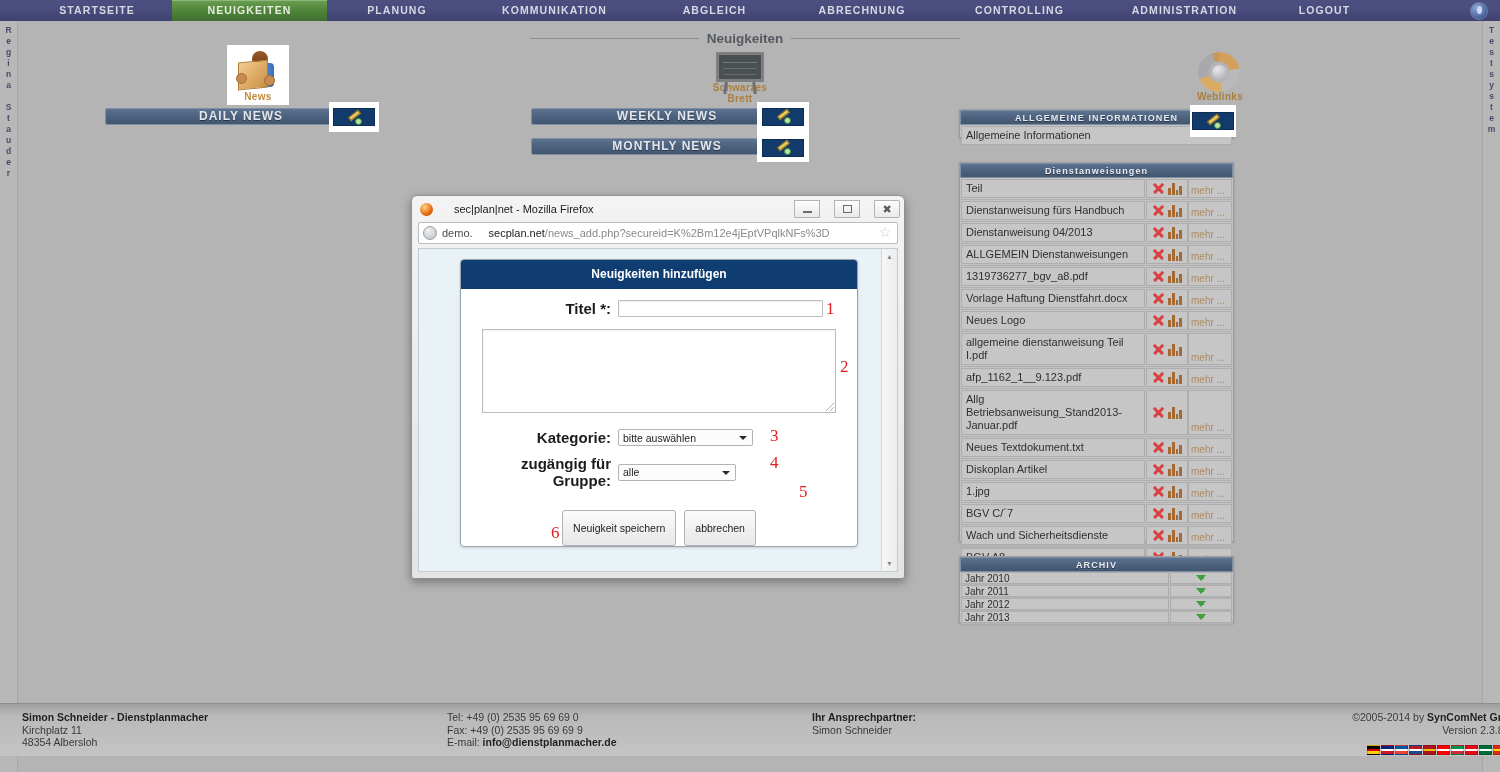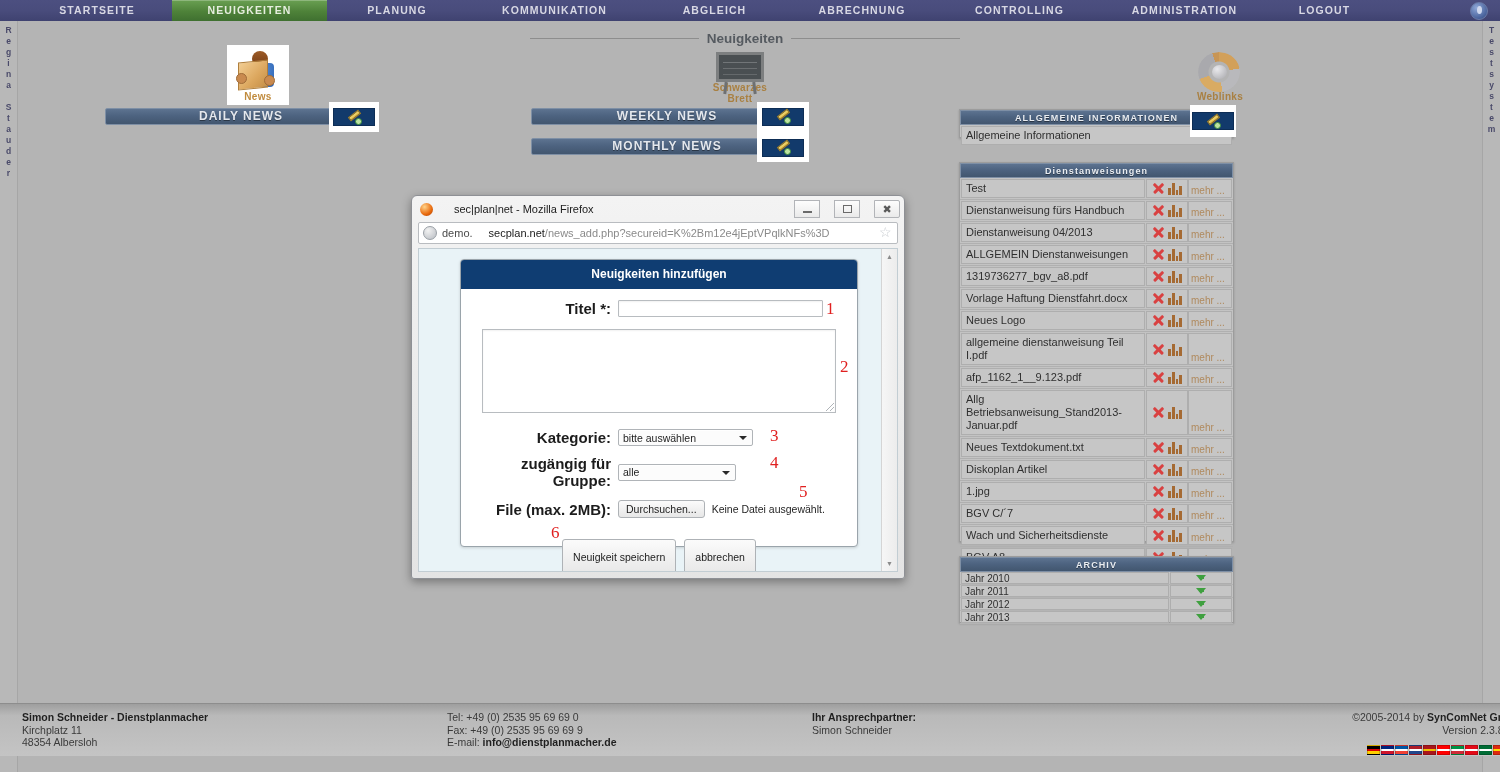--- a/index.html
+++ b/index.html
@@ -478,21 +478,21 @@
 <div class="edit-tile" style="left:1190px;top:105px;width:46px;height:32px;">
   <div class="edit-btn">
     <span class="pencil"></span>
   </div>
 </div>
 
 <div class="panel" style="left:959px;top:162px;width:275px;height:380px;">
   <div class="panel-head">Dienstanweisungen</div>
   <div id="di-rows">
       <div class="di-row">
-        <div class="di-name">Test</div>
+        <div class="di-name">Teil</div>
         <div class="di-acts">
           <span class="x-icon"></span>
           <span class="chart-icon">
             <i></i>
             <i></i>
             <i></i>
             <i></i>
           </span>
         </div>
         <div class="di-more">mehr ...</div>
@@ -782,25 +782,20 @@
       </div>
 
       <div class="frow" style="margin-top:9px;">
         <div class="flabel">zugängig für Gruppe:</div>
         <div class="fselect" id="gruppe-select">
           <span>alle</span>
           <span class="caret"></span>
         </div>
       </div>
 
-      <div class="frow" style="margin-top:11px;">
-        <div class="flabel">File (max. 2MB):</div>
-        <button class="fbtn">Durchsuchen...</button>
-        <span id="file-note">Keine Datei ausgewählt.</span>
-      </div>
 
       <div id="btnrow">
         <button class="fbtn" style="padding:2px 10px;">Neuigkeit speichern</button>
         <button class="fbtn" style="padding:11px 10px;">abbrechen</button>
       </div>
     </div>
 
     <div id="ff-scrollbar">
       <div class="sb-arrow up">▲</div>
       <div class="sb-arrow down">▼</div>

